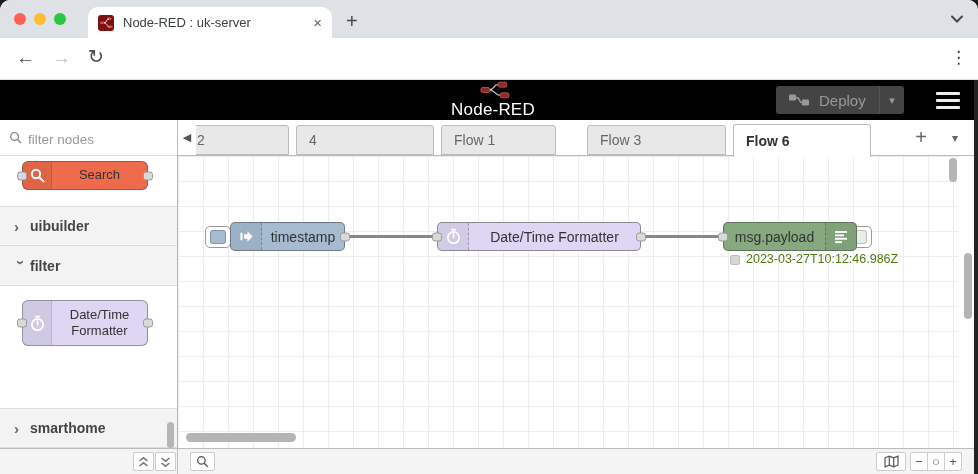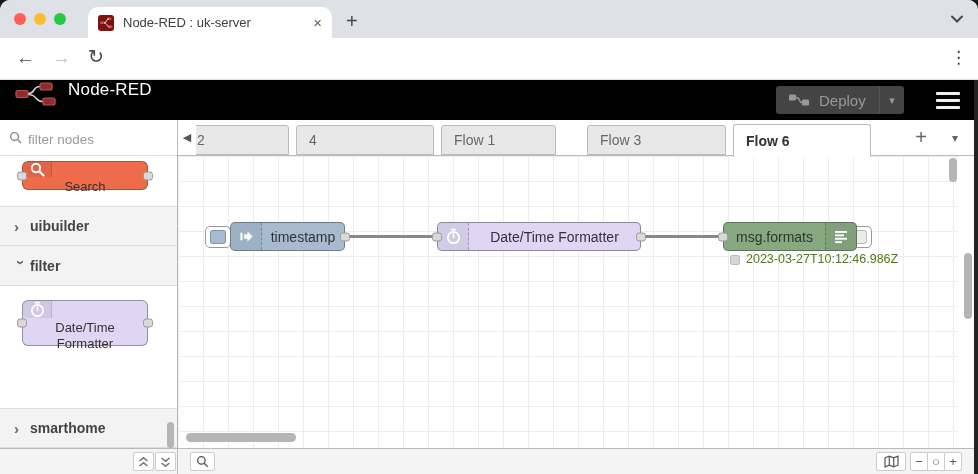--- a/index.html
+++ b/index.html
@@ -1,18 +1,18 @@
 <!DOCTYPE html>
 <html><head>
 <meta charset="utf-8">
 <style>
   html,body{margin:0;padding:0;background:#191a1c;font-family:"Liberation Sans","DejaVu Sans",sans-serif;-webkit-font-smoothing:antialiased;}
   #window{position:relative;width:978px;height:474px;margin:0 auto;overflow:hidden;border-radius:10px 10px 0 0;background:#fff;}
   .abs{position:absolute;}
-  .flexc{display:flex;}
+  .flexc{display:flex;align-items:center;flex-direction:column;}
   
   #tabstrip{left:0;top:0;width:978px;height:38px;background:#dee1e6;}
   .tl{width:12px;height:12px;border-radius:50%;top:13px;}
   #chrome-tab{left:88px;top:7px;width:244px;height:31px;background:#fff;border-radius:10px 10px 0 0;display:flex;align-items:center;padding:0 10px;box-sizing:border-box;}
   #chrome-tab .title{font-size:13px;color:#3c4043;margin-left:9px;flex:1;white-space:nowrap;overflow:hidden;}
   .chrome-glyph{color:#45494d;font-size:18px;line-height:1;}
   #toolbar{left:0;top:38px;width:978px;height:42px;background:#fff;border-bottom:1px solid #e0e0e0;box-sizing:border-box;}
   #omnibox{left:112px;top:45px;width:648px;height:28px;border-radius:14px;background:#f0f2f4;display:flex;align-items:center;padding:0 12px;box-sizing:border-box;font-size:13px;color:#5f6368;}
   #omnibox .divider{width:1px;height:16px;background:#d0d3d6;margin:0 10px;}
   #omnibox .host{color:#202124;}
@@ -24,21 +24,21 @@
   #deploy-btn .sep{width:1px;height:28px;background:#555;margin-left:10px;}
   
   #palette{left:0;top:120px;width:178px;height:328px;background:#6d28d9;border-right:1px solid #bbb;box-sizing:border-box;}
   #filter-row{left:0;top:0;width:177px;height:36px;background:#fff;border-bottom:1px solid #ddd;box-sizing:border-box;}
   #filter-input{position:absolute;left:26px;top:6px;width:140px;height:24px;border:none;outline:none;font-size:13.5px;color:#444;background:transparent;font-family:inherit;}
   #filter-input::placeholder{color:#999;}
   #palette-body{left:0;top:36px;width:177px;height:292px;background:#fff;overflow:hidden;}
   .cat{width:177px;height:40px;background:#f3f3f3;border-top:1px solid #ddd;border-bottom:1px solid #ddd;box-sizing:border-box;display:flex;align-items:center;padding-left:14px;font-size:14px;font-weight:bold;color:#444;cursor:pointer;}
   .cat .chev{color:#666;font-size:15px;font-weight:bold;width:16px;display:inline-block;}
   .cat .chev.open{transform:rotate(90deg);transform-origin:40% 55%;}
-  .pnode{position:absolute;left:22px;width:126px;border:1px solid rgba(60,60,60,.45);border-radius:6px;display:flex;align-items:stretch;box-sizing:border-box;cursor:grab;flex-direction:column;}
+  .pnode{position:absolute;left:22px;width:126px;border:1px solid rgba(60,60,60,.45);border-radius:6px;display:flex;align-items:stretch;box-sizing:border-box;cursor:grab;}
   .pnode .icon-region{width:28px;background:rgba(0,0,0,.06);border-right:1px solid rgba(0,0,0,.12);display:flex;align-items:center;justify-content:center;border-radius:5px 0 0 5px;}
   .pnode .plabel{flex:1;display:flex;align-items:center;justify-content:center;font-size:13px;color:#333;text-align:center;line-height:1.25;padding:2px 4px;}
   .port{position:absolute;width:10px;height:9px;background:#d9d9d9;border:1px solid #999;border-radius:3px;top:50%;transform:translateY(-50%);box-sizing:border-box;}
   .port.in{left:-6px;} .port.out{right:-6px;}
   
   #workspace{left:178px;top:120px;width:796px;height:328px;}
   #tabbar{left:0;top:0;width:796px;height:36px;background:#fff;border-bottom:1px solid #bbb;box-sizing:border-box;}
   .wtab{position:absolute;top:5px;height:30px;background:#e8e8e8;border:1px solid #bbb;border-radius:3px 3px 0 0;box-sizing:border-box;display:flex;align-items:center;padding-left:12px;font-size:14px;color:#666;cursor:pointer;}
   .wtab.active{top:4px;height:33px;background:#fff;border-bottom:none;font-weight:bold;color:#333;z-index:3;}
   #tab-scroll-left{left:0;top:0;width:18px;height:35px;background:#fff;z-index:4;display:flex;align-items:center;justify-content:center;color:#555;font-size:11px;cursor:pointer;}
@@ -295,21 +295,21 @@
         <span class="flabel">Date/Time Formatter</span>
         <span class="port out"></span>
       </div>
 
       <div class="ext-btn" style="left:668px;top:70px;">
         <span class="inner" style="background:#e9efe7;"></span>
       </div>
 
       <div class="fnode" style="left: 545px; top: 66px; width: 134px; background-color: rgb(135, 169, 128);">
         <span class="port in"></span>
-        <span class="flabel">msg.formats</span>
+        <span class="flabel">msg.payload</span>
         <span class="icon-region right">
           <svg width="16" height="14" viewBox="0 0 16 14">
             <rect x="2" y="1" width="12" height="1.9" fill="#fff"></rect>
             <rect x="2" y="4.4" width="9" height="1.9" fill="#fff"></rect>
             <rect x="2" y="7.8" width="12" height="1.9" fill="#fff"></rect>
             <rect x="2" y="11.2" width="7" height="1.9" fill="#fff"></rect>
           </svg>
         </span>
       </div>
 

